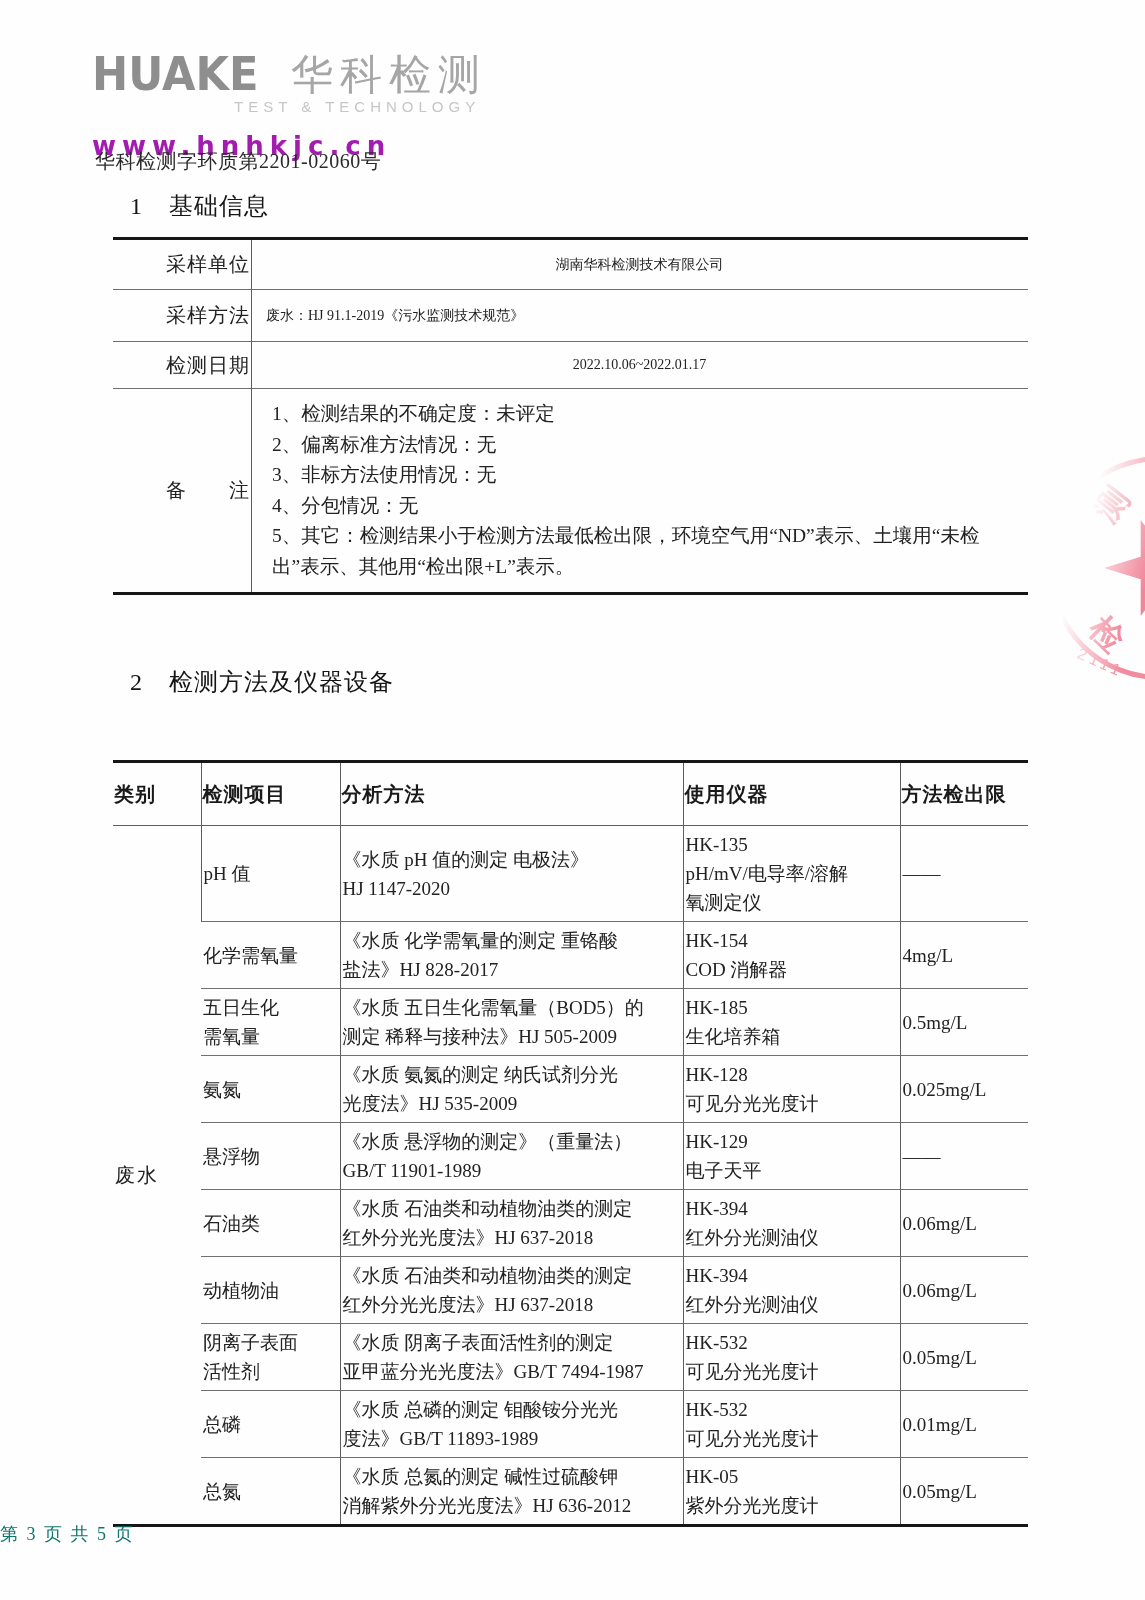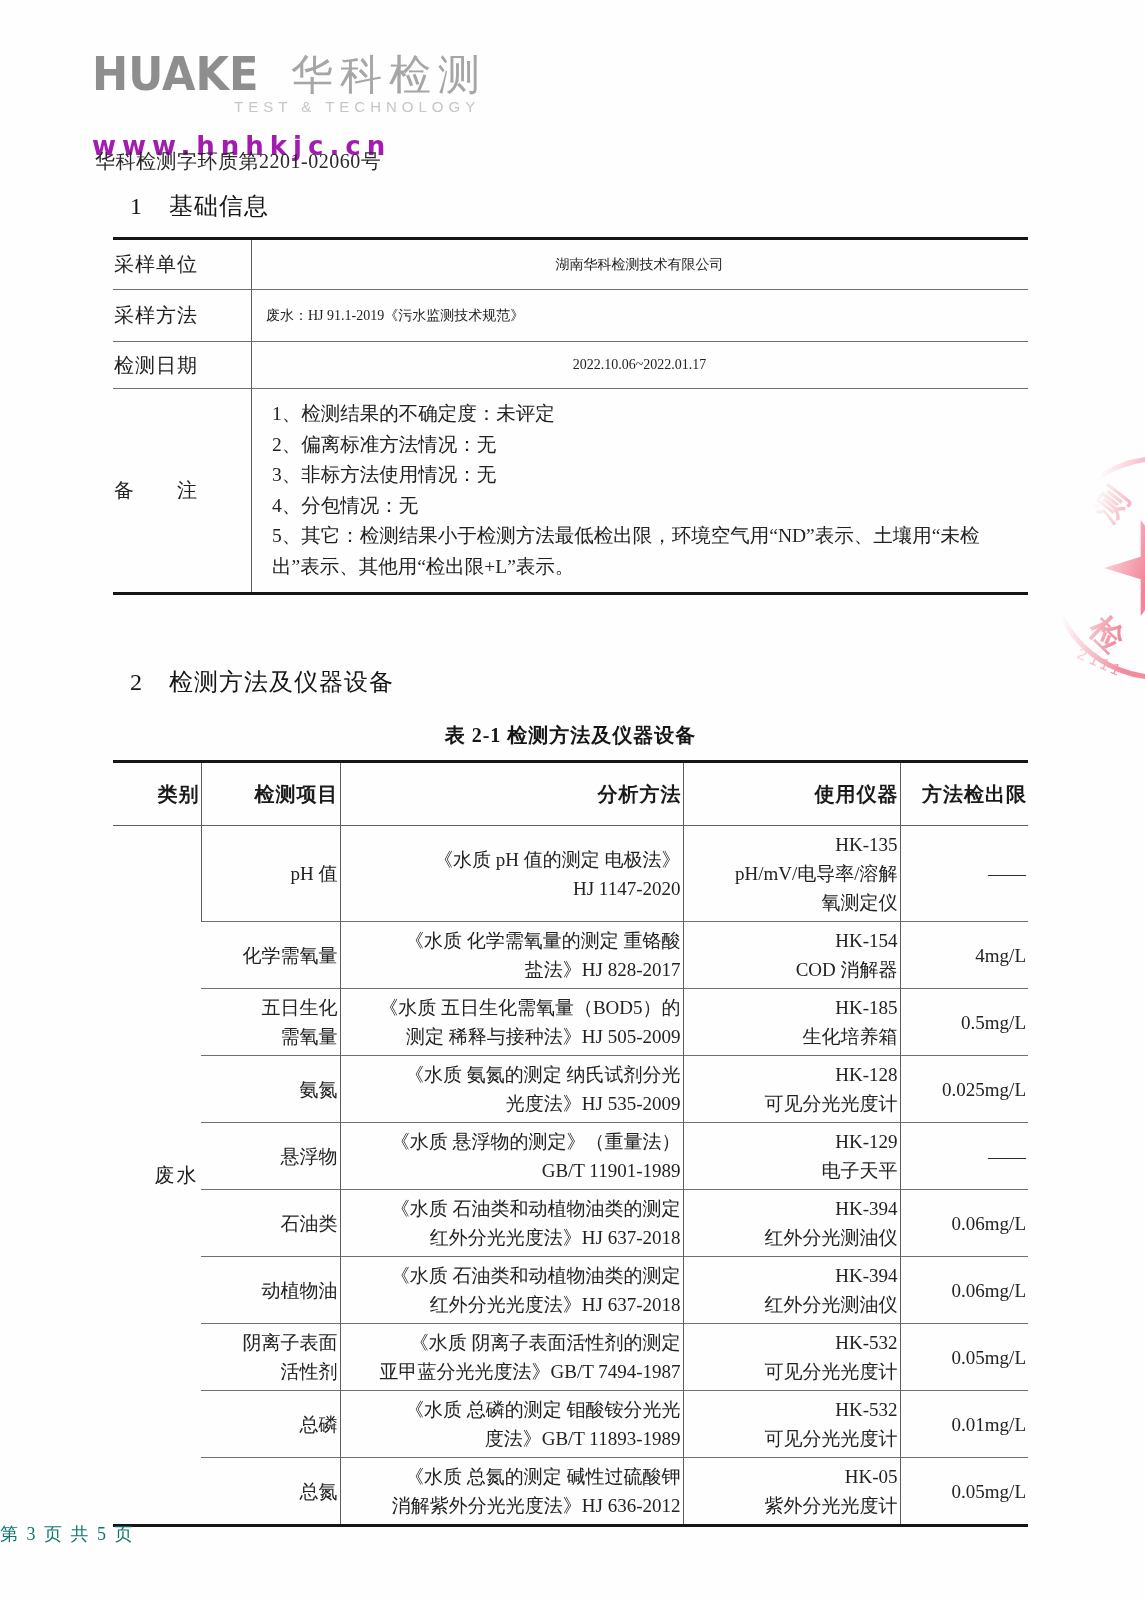--- a/index.html
+++ b/index.html
@@ -35,37 +35,37 @@
   .sec1{top:190px;}
   .sec2{top:666px;}
   .tbl-title{position:absolute;left:113px;top:722px;width:915px;text-align:center;
     font-size:20px;font-weight:700;color:#161616;letter-spacing:1px;}
   
   table{border-collapse:collapse;table-layout:fixed;}
   .info-table{position:absolute;left:113px;top:237px;width:915px;
     border-top:3px solid #161616;border-bottom:3px solid #161616;}
   .info-table td{vertical-align:middle;font-size:20px;color:#222;}
   .info-table tr + tr td{border-top:1px solid #6f6f6f;}
-  .info-table td.lbl{width:136px;border-right:1px solid #5d5d5d;text-align:left;letter-spacing:1px;}
+  .info-table td.lbl{width:136px;border-right:1px solid #5d5d5d;text-align:right;letter-spacing:1px;}
   .info-table td.val{padding-left:14px;font-size:14px;}
   .info-table td.val.center{text-align:center;padding-left:0;}
   .info-table tr.r1{height:51px;} .info-table tr.r2{height:52px;}
   .info-table tr.r3{height:50px;} .info-table tr.r4{height:47px;}
   .info-table tr.remark-row{height:183px;}
   .info-table td.remarks{
     white-space:pre-line;line-height:30.5px;font-size:19.5px;
     padding:10px 18px 10px 20px;vertical-align:middle;
   }
   .method-table{position:absolute;left:113px;top:760px;width:915px;
     border-top:3px solid #161616;border-bottom:3px solid #161616;}
   .method-table th{
     height:60px;font-size:20px;font-weight:700;color:#1a1a1a;
     border-bottom:1px solid #5f5f5f;letter-spacing:1px;vertical-align:middle;
   }
-  .method-table th,.method-table td{text-align:right;}
+  .method-table th,.method-table td{text-align:left;}
   .method-table col.c1{width:88px;} .method-table col.c2{width:139px;}
   .method-table col.c3{width:343px;} .method-table col.c4{width:217px;}
   .method-table col.c5{width:128px;}
   .method-table th + th,.method-table td + td{border-left:1px solid #5d5d5d;}
   .method-table td{
     font-size:19px;line-height:29px;color:#222;vertical-align:middle;
     padding:4px 2px;white-space:pre-line;
   }
   .method-table tbody tr + tr td{border-top:1px solid #707070;}
   .method-table tr.tall{height:88px;}
@@ -132,21 +132,20 @@
 3、非标方法使用情况：无
 4、分包情况：无
 5、其它：检测结果小于检测方法最低检出限，环境空气用“ND”表示、土壤用“未检出”表示、其他用“检出限+L”表示。</td>
     </tr>
   </tbody>
     </table>
 
   <div class="sec-heading sec2">
     <span class="no">2</span><span>检测方法及仪器设备</span>
   </div>
-  <div class="tbl-title">表 2-1  检测方法及仪器设备</div>
 
   <table class="method-table">
     <colgroup>
         <col class="c1">
         <col class="c2">
         <col class="c3">
         <col class="c4">
         <col class="c5">
       </colgroup>
     <thead>

